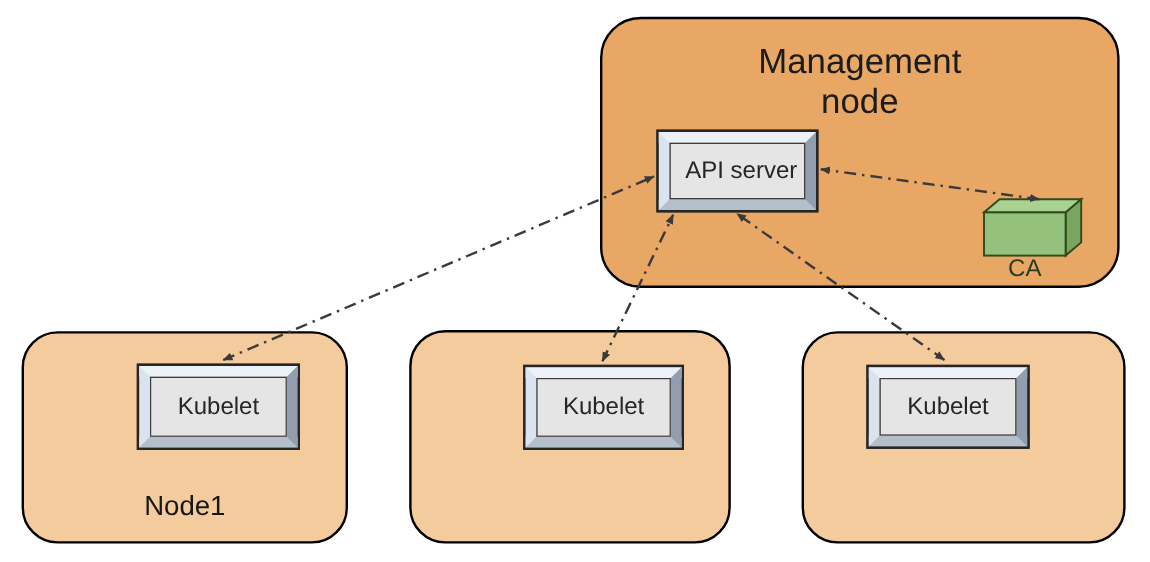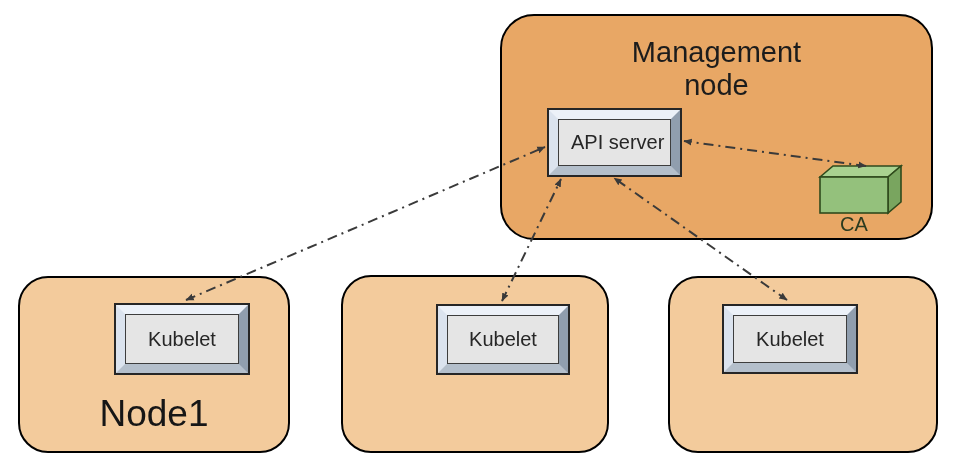--- a/index.html
+++ b/index.html
@@ -43,21 +43,21 @@
     text-align: center;
     font-size: 29px;
     line-height: 33px;
     color: #1c1c1c;
   }
   .node-label {
     position: absolute;
     left: 0; right: 0;
     bottom: 16px;
     text-align: center;
-    font-size: 37px;
+    font-size: 23px;
     color: #161616;
   }
 
   
   .bevel {
     position: absolute;
     box-sizing: border-box;
     border: 2px solid #262626;
     background: #262626;
   }

